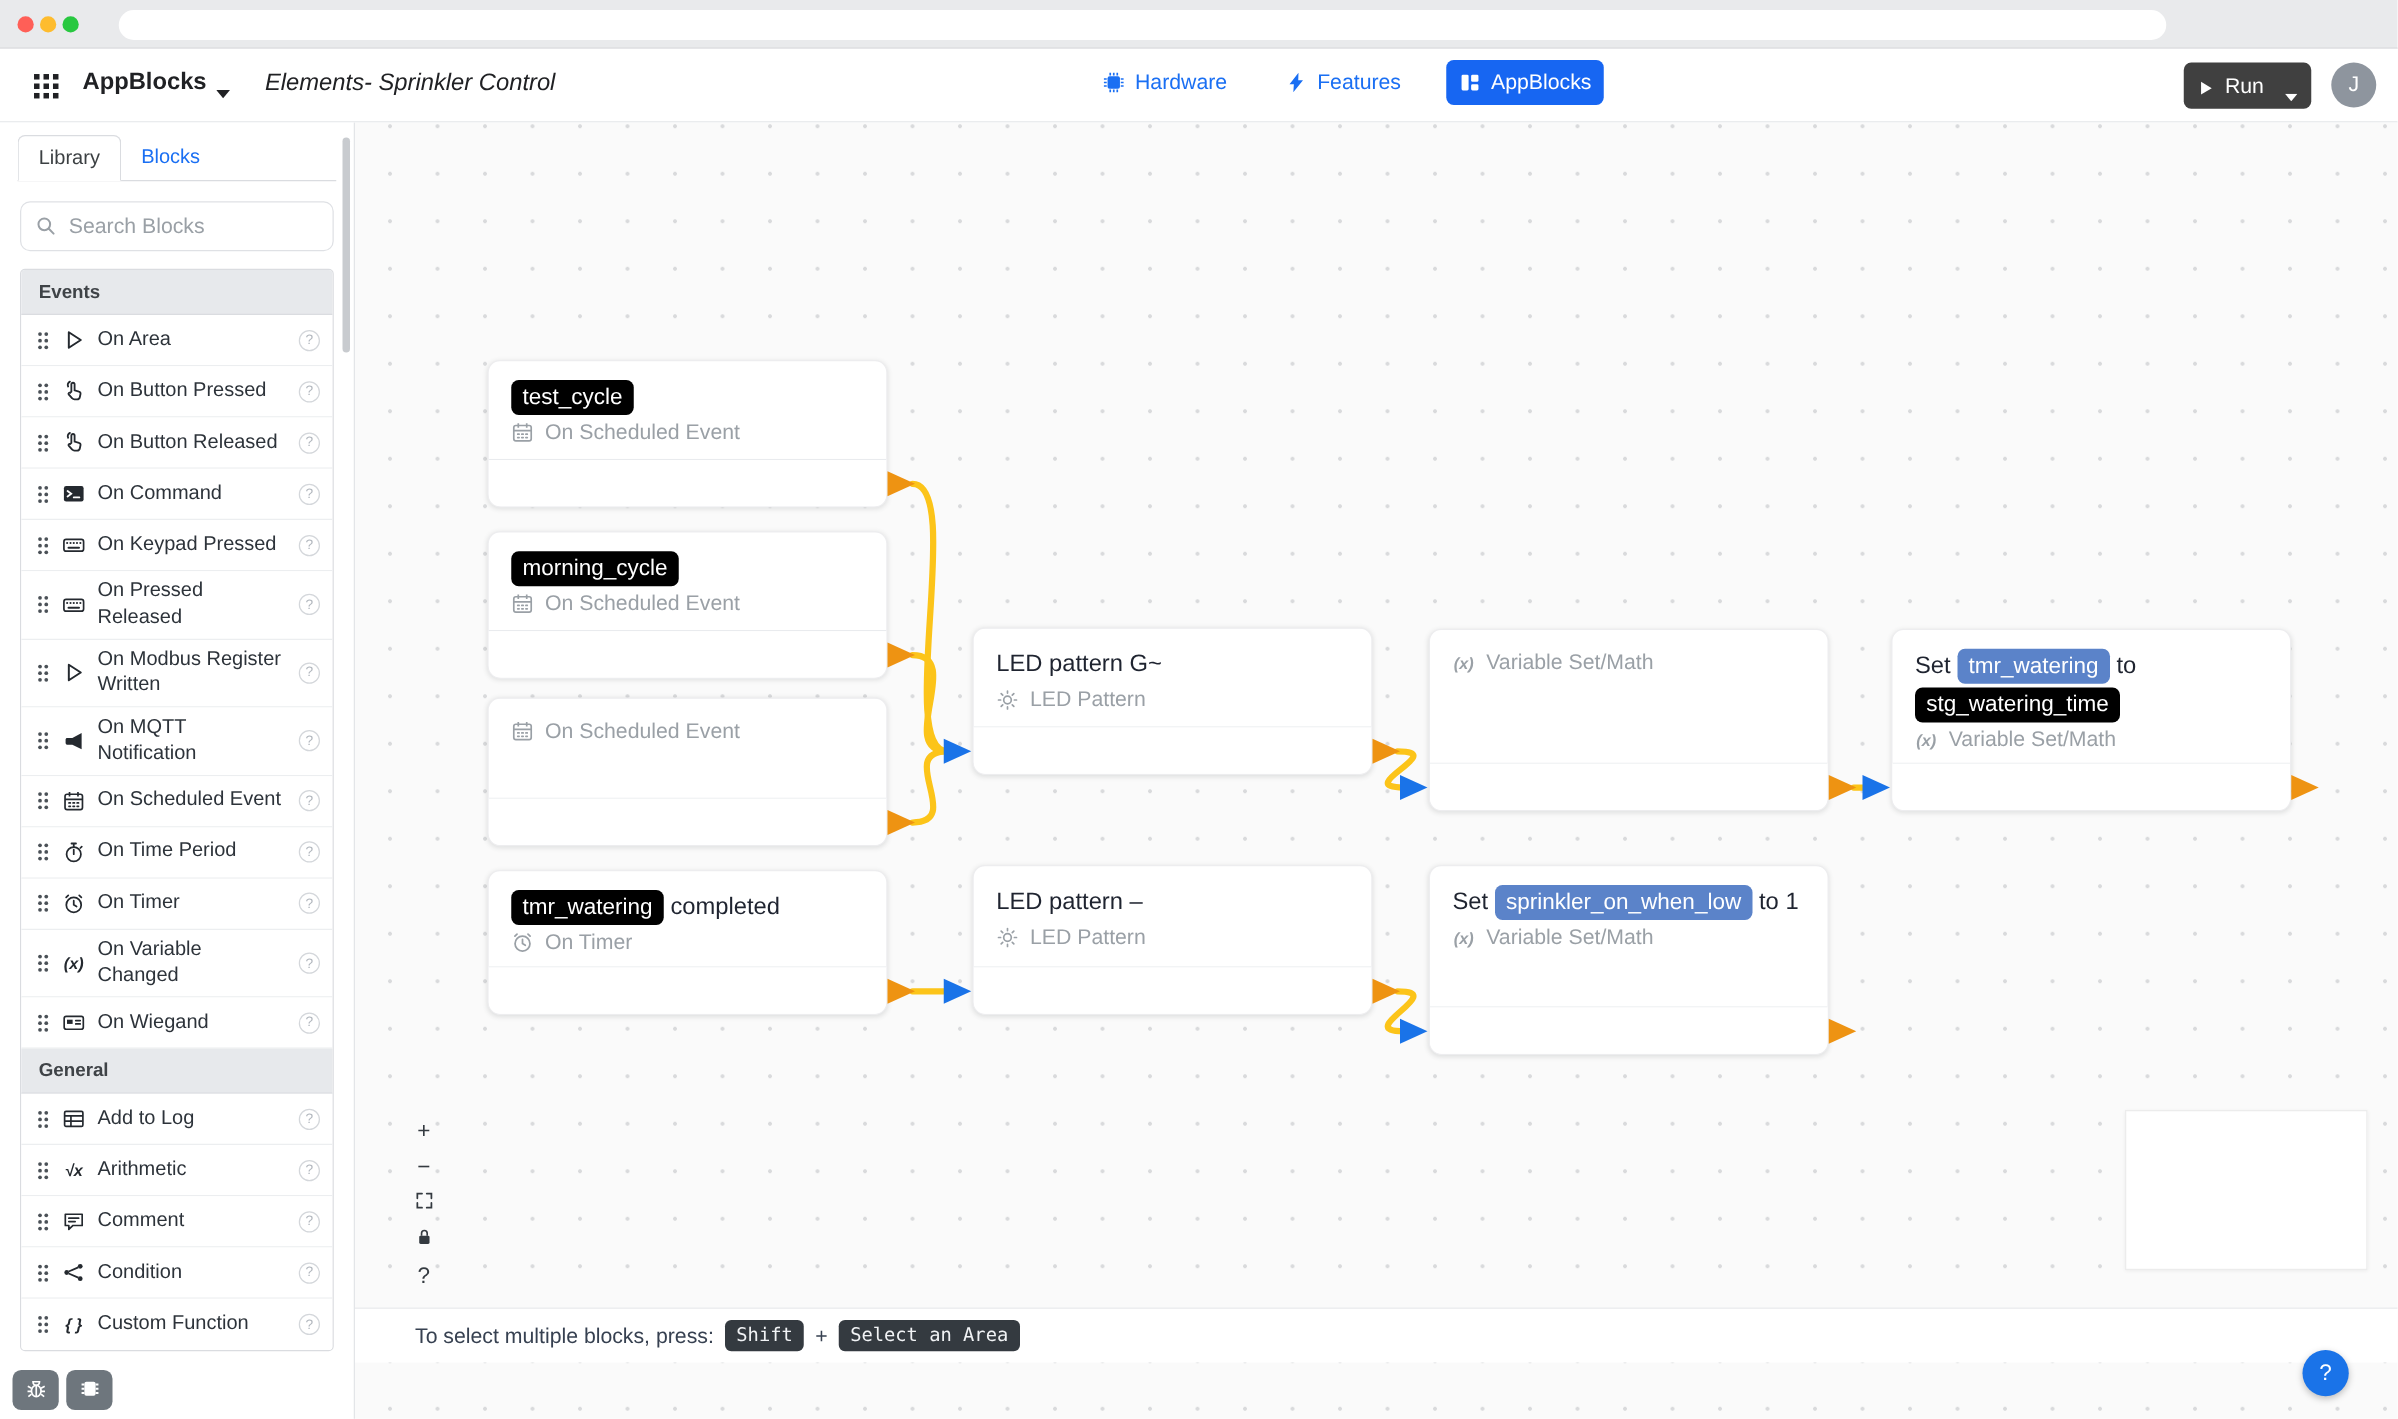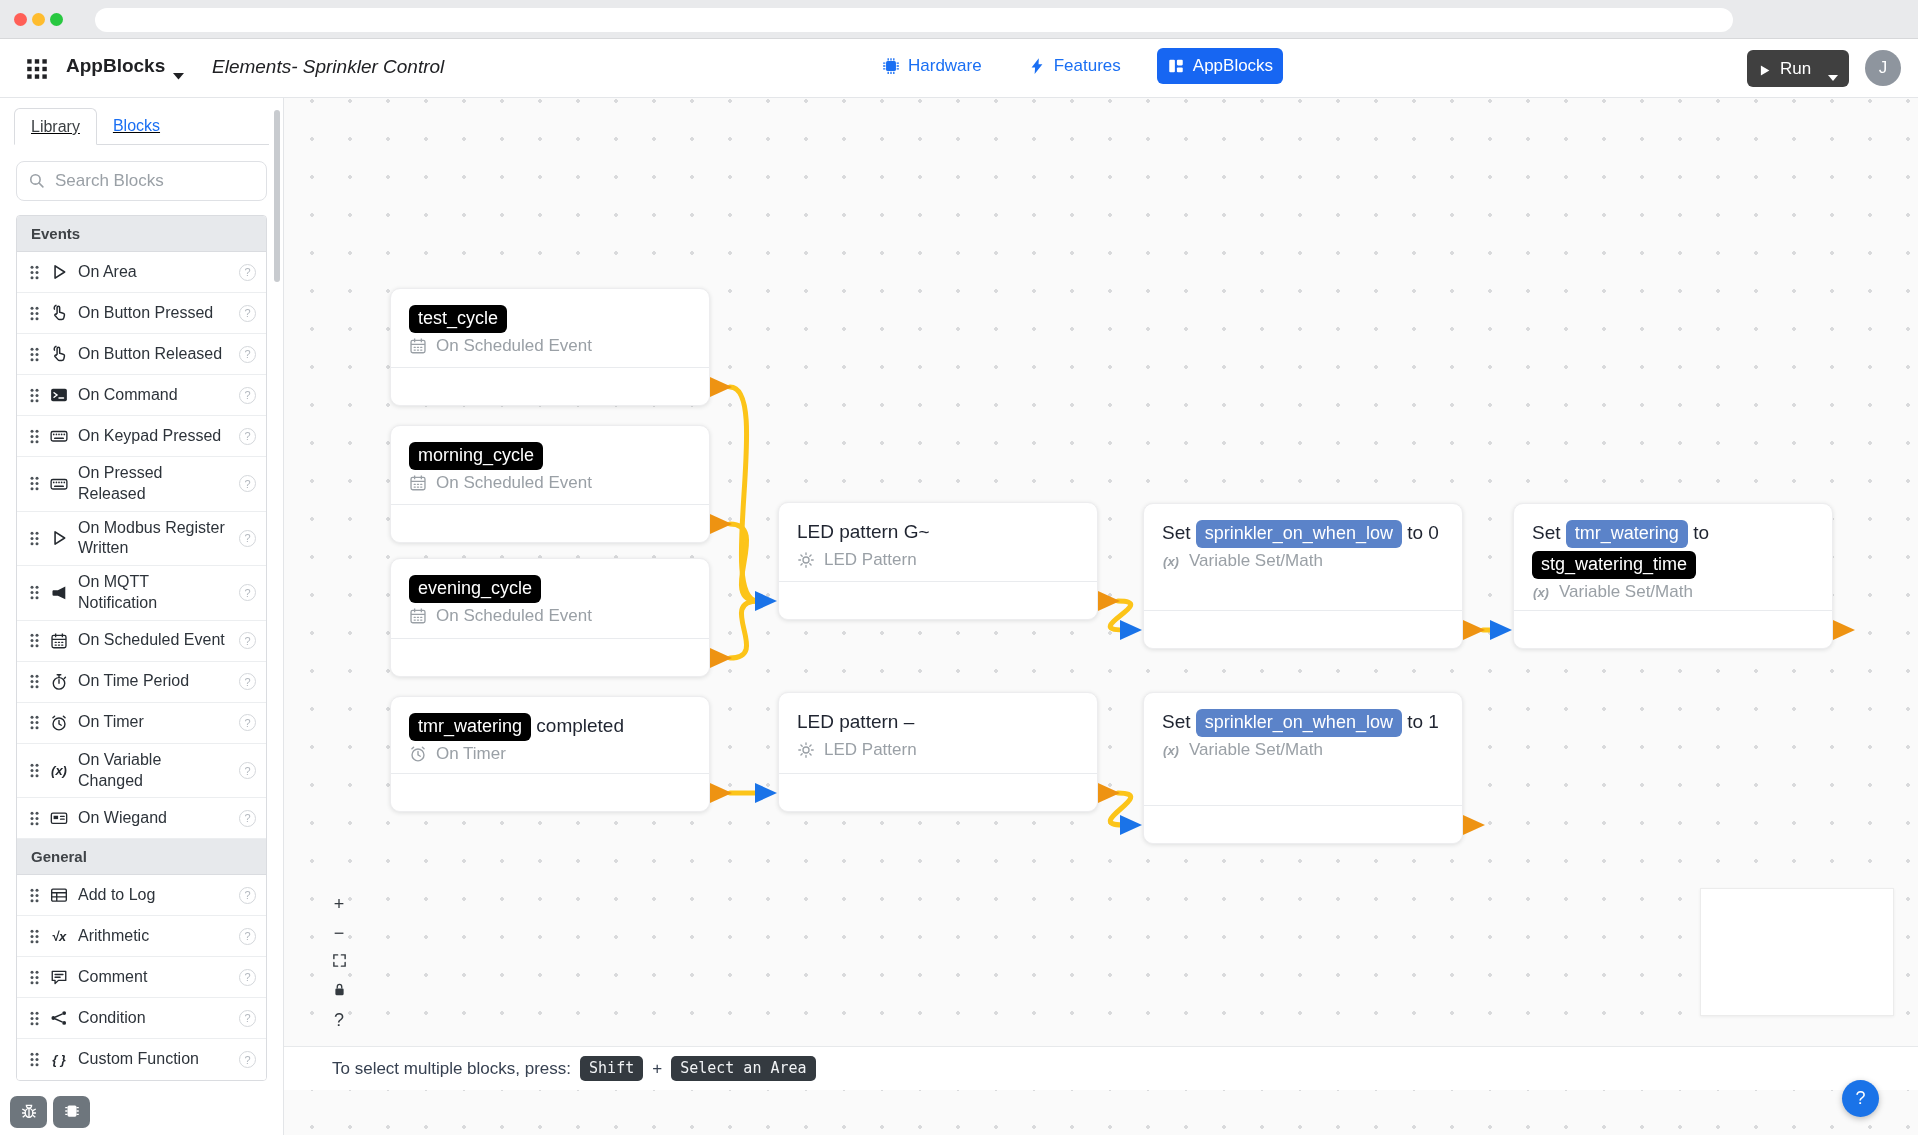--- a/index.html
+++ b/index.html
@@ -34,21 +34,21 @@
     font-size:17px; cursor:pointer; }
   #runbtn .pl { width:13px; height:13px; }
   #runbtn .caret { width:10px; height:6px; margin-left:8px; }
   #avatar { position:absolute; left:1865px; top:11px; width:36px; height:36px;
     border-radius:50%; background:#8e959e; color:#fff; font-size:17px;
     display:flex; align-items:center; justify-content:center; cursor:pointer; }
 
   
   #sidebar { position:absolute; left:0; top:98px; width:284px; height:1037px;
     background:#fff; border-right:1px solid #e3e5e8; }
-  #tabs { display:flex; margin:10px 14px 0 14px; border-bottom:1px solid #dadce0;text-decoration:underline; }
+  #tabs { display:flex; margin:10px 14px 0 14px; border-bottom:1px solid #dadce0; }
   .tab { font-size:16px; padding:9px 16px 8px; cursor:pointer; }
   .tab.active { color:#3c4043; border:1px solid #dadce0; border-bottom:1px solid #fff;
     border-radius:6px 6px 0 0; margin-bottom:-1px; background:#fff; }
   .tab.link { color:#1a6ff3; }
   #searchwrap { margin:16px 16px 14px 16px; position:relative; }
   #searchwrap .sic { position:absolute; left:12px; top:11px; width:17px; height:17px; color:#9aa0a6; }
   #searchinput { width:100%; height:40px; border:1px solid #dfe1e5; border-radius:8px;
     padding:0 12px 0 38px; font-size:17px; color:#3c4043; outline:none;
     font-family:"Liberation Sans","DejaVu Sans",sans-serif; }
   #searchinput::placeholder { color:#9aa0a6; }
@@ -584,21 +584,20 @@
                 <path d="M4.6 9.2h1M7.5 9.2h1M10.4 9.2h1M4.6 11.6h1M7.5 11.6h1M10.4 11.6h1" stroke-linecap="round"></path>
               </svg>
             </span>
             <span>On Scheduled Event</span>
           </div>
         </div>
         <div class="foot"></div>
       </div>
       <div class="block" style="left: 106px; top: 460px; width: 320px; height: 119px;">
         <div class="body">
-          <div class="btitle"><span class="pill gray">evening_cycle</span></div>
           <div class="bsub">
             <span class="bic">
               <svg viewBox="0 0 16 16" fill="none" stroke="currentColor" stroke-width="1.2">
                 <rect x="1.8" y="3" width="12.4" height="11" rx="1.5"></rect>
                 <path d="M1.8 6.6h12.4M5 1.4v3.2M11 1.4v3.2"></path>
                 <path d="M4.6 9.2h1M7.5 9.2h1M10.4 9.2h1M4.6 11.6h1M7.5 11.6h1M10.4 11.6h1" stroke-linecap="round"></path>
               </svg>
             </span>
             <span>On Scheduled Event</span>
           </div>
@@ -646,21 +645,20 @@
                 <path d="M8 1.6v1.5M8 12.9v1.5M1.6 8h1.5M12.9 8h1.5M3.5 3.5l1.1 1.1M11.4 11.4l1.1 1.1M12.5 3.5l-1.1 1.1M4.6 11.4l-1.1 1.1"></path>
               </svg>
             </span>
             <span>LED Pattern</span>
           </div>
         </div>
         <div class="foot"></div>
       </div>
       <div class="block" style="left: 859px; top: 405px; width: 320px; height: 146px;">
         <div class="body">
-          <div class="btitle"><span>Set </span><span class="pill blue">sprinkler_on_when_low</span><span> to 0</span></div>
           <div class="bsub">
             <span class="bic">
               <span class="txtic">(x)</span>
             </span>
             <span>Variable Set/Math</span>
           </div>
         </div>
         <div class="foot"></div>
       </div>
       <div class="block" style="left: 1229px; top: 405px; width: 320px; height: 146px;">

